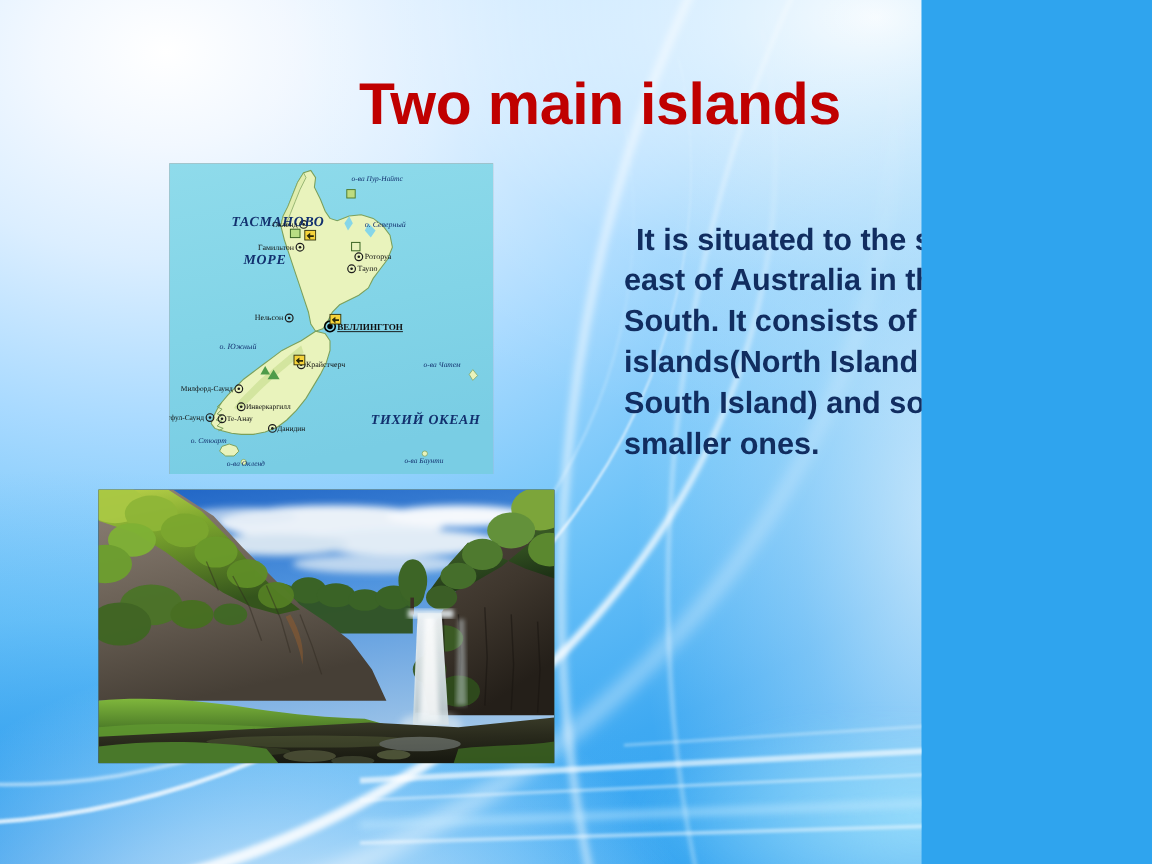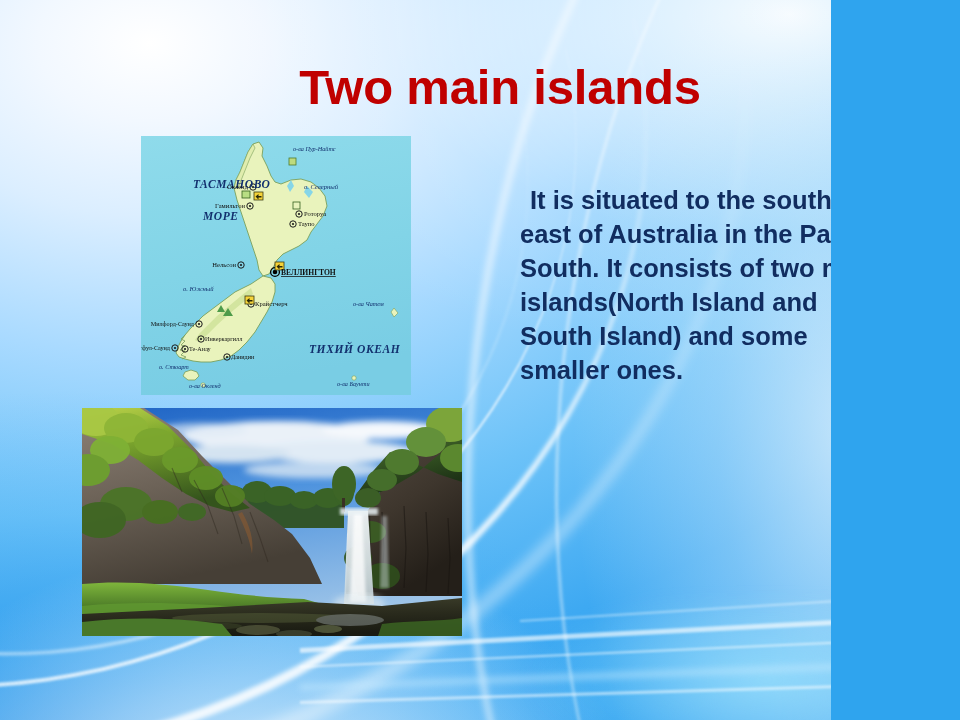--- a/index.html
+++ b/index.html
@@ -11,21 +11,21 @@
     overflow: hidden;
   }
   body {
     font-family: "Liberation Sans", sans-serif;
     background: #2fa4ee;
   }
 
   
   #slide {
     position: relative;
-    width: 831px;
+    width: 768px;
     height: 720px;
     overflow: hidden;
     background: #3ba7f0;
   }
 
   
   .bg-layer {
     position: absolute;
     inset: 0;
     pointer-events: none;

